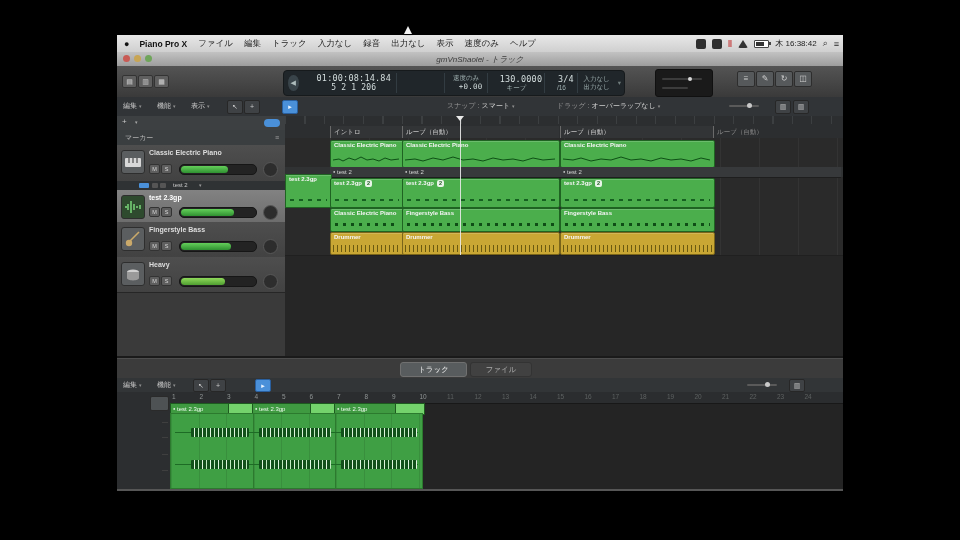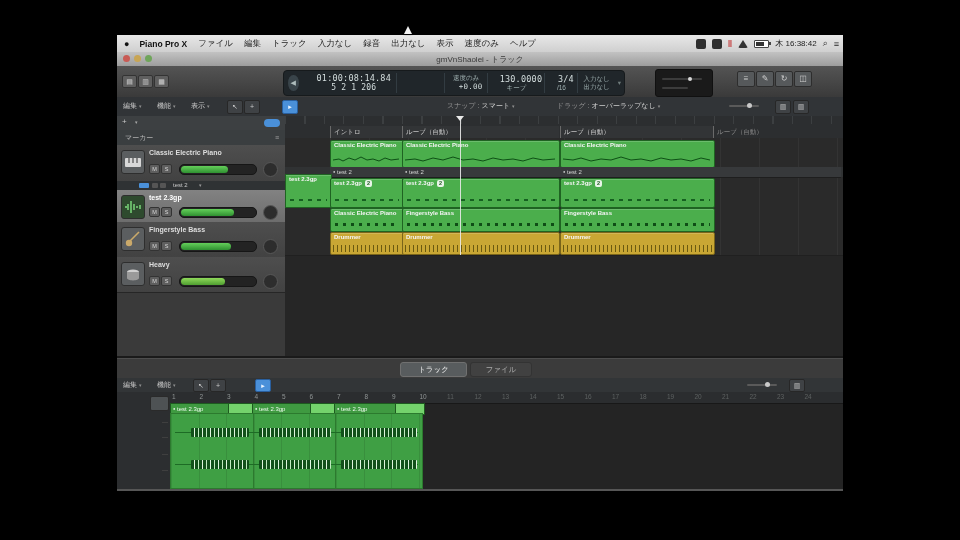--- a/index.html
+++ b/index.html
@@ -20,21 +20,21 @@
   .wifi{width:0;height:0;border-left:5px solid transparent;border-right:5px solid transparent;border-bottom:8px solid #333;border-radius:2px;}
   .batt{width:13px;height:6px;border:1px solid #444;border-radius:1px;position:relative;background:#fff;}
   .batt i{position:absolute;left:1px;top:1px;bottom:1px;width:8px;background:#333;}
   .batt:after{content:"";position:absolute;right:-3px;top:1px;width:2px;height:3px;background:#444;}
   .clock{font-size:8px;color:#222;white-space:nowrap;}
   .mbico{font-size:9px;color:#222;}
   
   .titlebar{left:0;top:17px;width:726px;height:14px;background:linear-gradient(#c2c2c2,#9d9d9d);
             border-bottom:1px solid #6c6c6c;}
   .tl{width:7px;height:7px;border-radius:50%;position:absolute;top:3px;}
-  .wtitle{position:absolute;left:0;right:0;top:2px;text-align:center;font-size:8px;color:#3a3a3a;}
+  .wtitle{position:absolute;left:0;right:0;top:2px;text-align:center;font-size:8px;color:#3a3a3a;font-style:italic;}
   
   .controlbar{left:0;top:31px;width:726px;height:31px;background:linear-gradient(#545454,#3a3a3a);
               border-bottom:1px solid #222;}
   .cbtn{position:absolute;width:13px;height:11px;border-radius:2px;background:#5f5f5f;border:1px solid #333;
         color:#cfcfcf;font-size:7px;line-height:11px;text-align:center;}
   .lcd{position:absolute;left:166px;top:4px;width:340px;height:24px;background:#20262a;border-radius:4px;
        border:1px solid #161a1c;display:flex;align-items:center;color:#b9c4c4;}
   .lcdsec{height:20px;display:flex;flex-direction:column;justify-content:center;align-items:center;
           border-right:1px solid #323c42;padding:0 5px;white-space:nowrap;}
   .lcd .big{font-family:"DejaVu Sans Mono",monospace;font-size:8.5px;color:#d4dede;letter-spacing:.2px;line-height:10px;padding-left:9px;}

